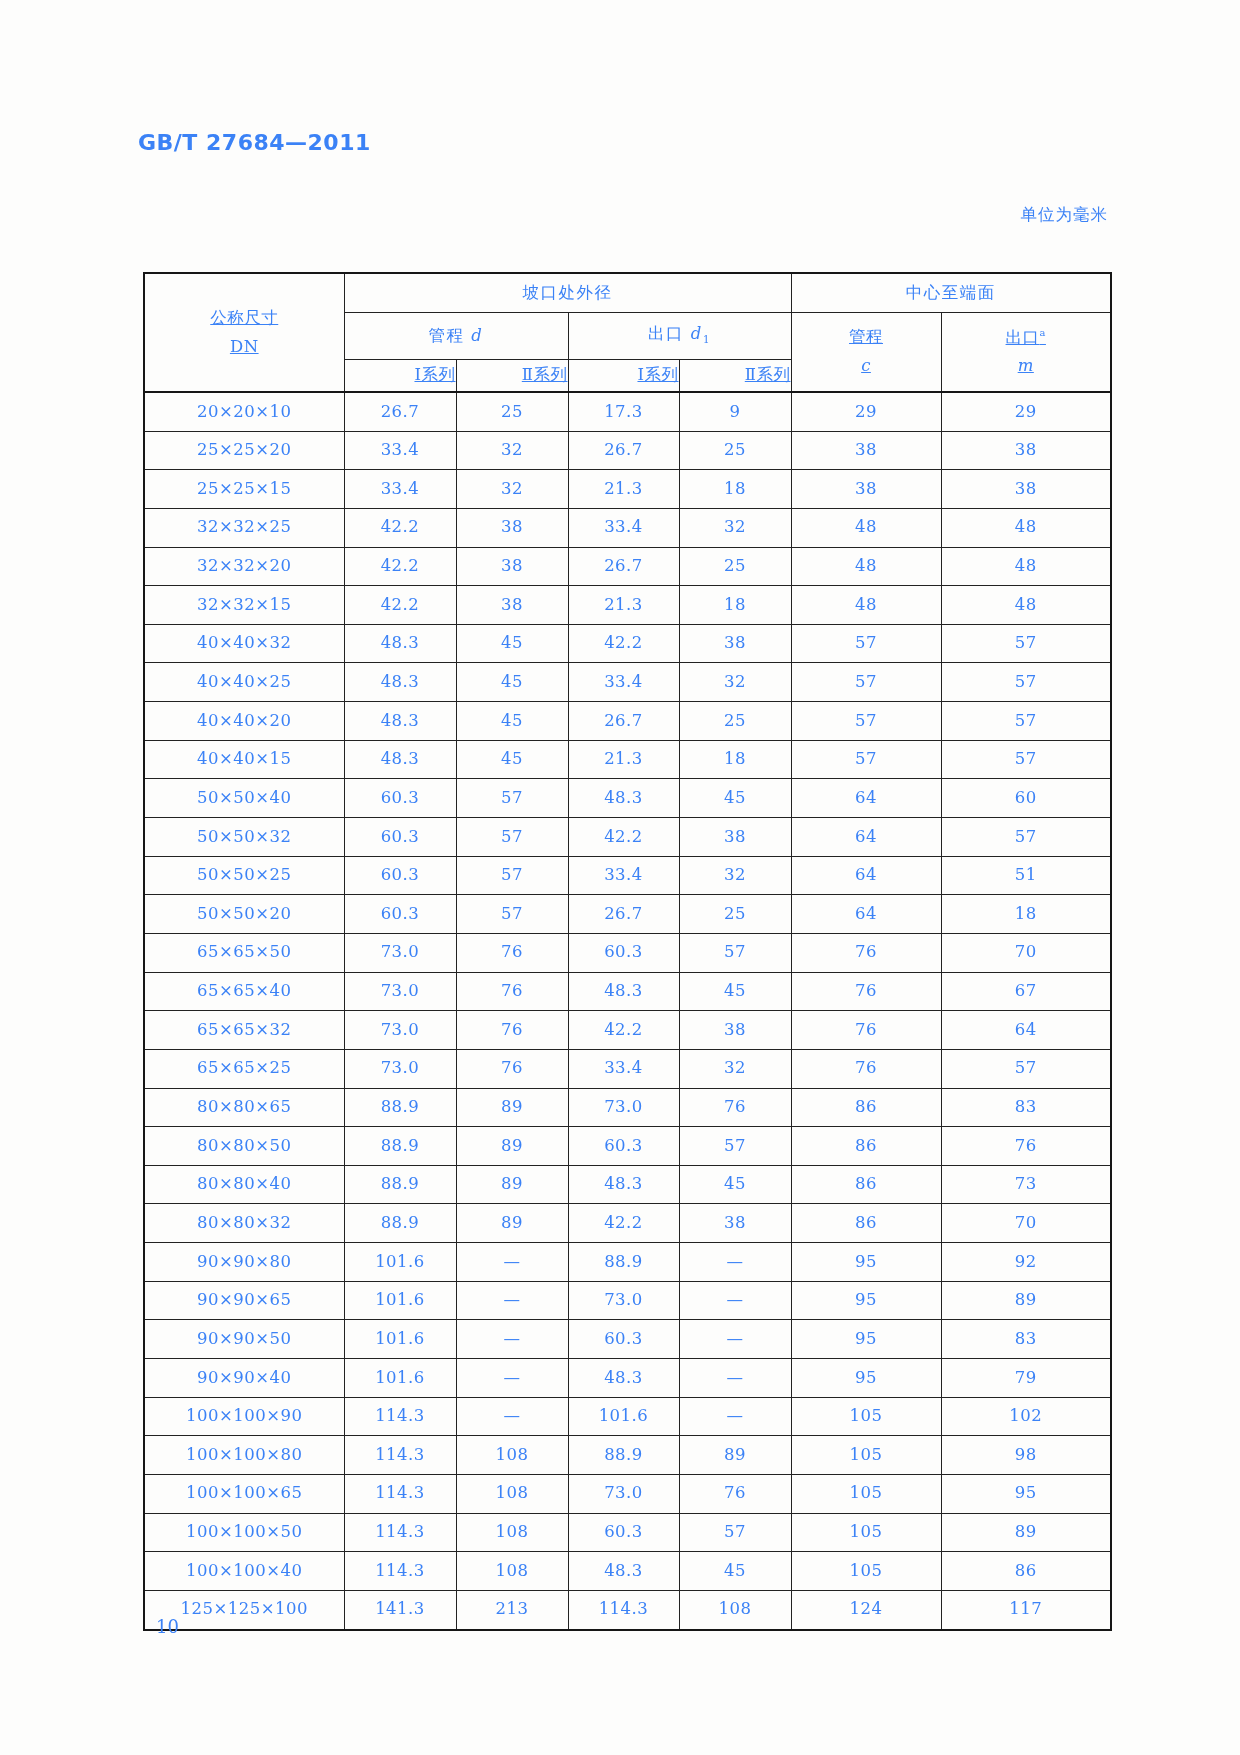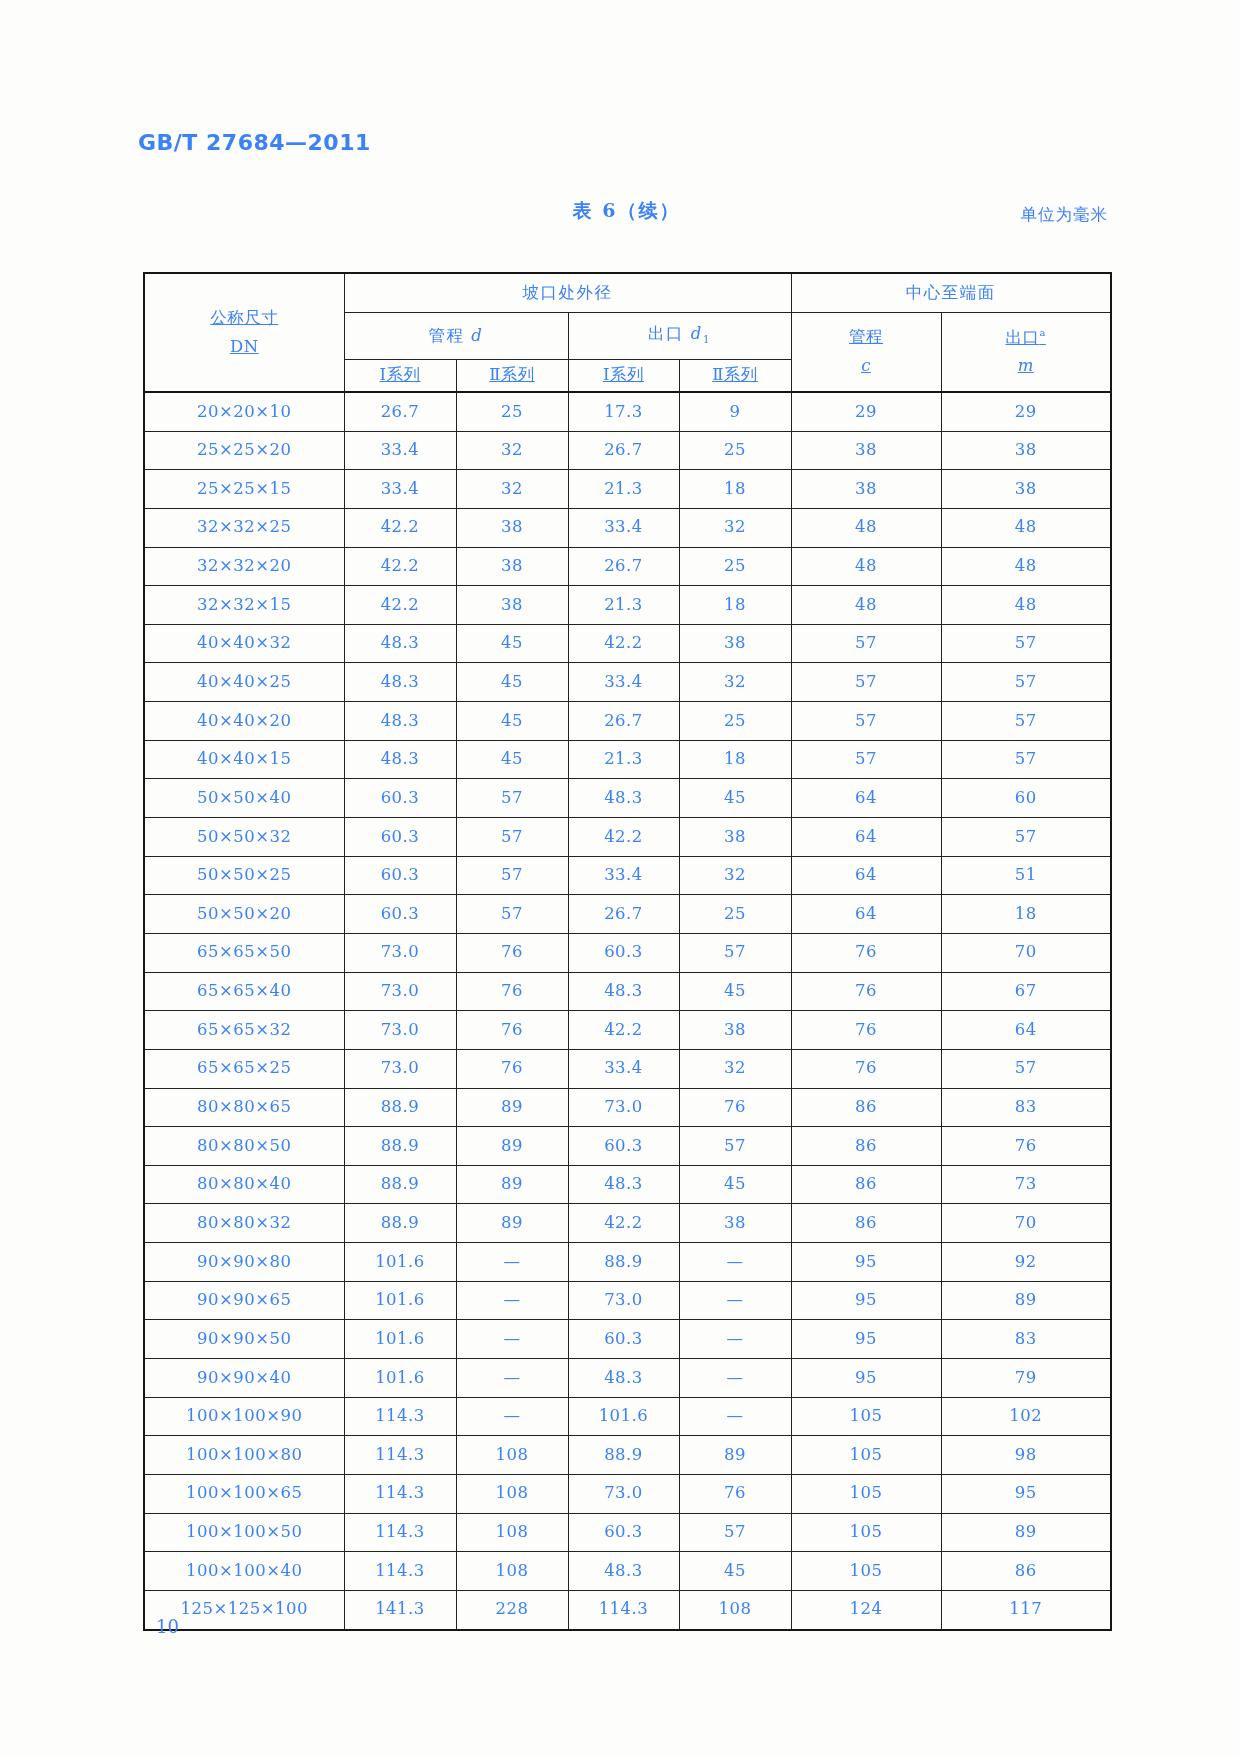--- a/index.html
+++ b/index.html
@@ -62,21 +62,21 @@
     border: 1.6px solid #222;
     text-align: center;
     vertical-align: middle;
     padding: 0;
     font-weight: normal;
     line-height: 1.25;
   }
   .spec-table { border: 2.2px solid #161616; }
   .spec-table thead tr.h1 th { height: 38px; }
   .spec-table thead tr.h2 th { height: 46px; }
-  .spec-table thead tr.h3 th { height: 31px; }
+  .spec-table thead tr.h3 th { height: 31px; text-align: right; }
   .spec-table thead th { letter-spacing: 1.5px; }
   .spec-table thead tr.h3 th,
   .spec-table thead th.two-line { letter-spacing: 0.5px; text-decoration: underline; }
   .spec-table tbody td { height: 37.65px; letter-spacing: 0.5px; }
   .spec-table thead { border-bottom: 2.6px solid #161616; }
   .spec-table i { font-style: italic; font-family: "DejaVu Serif", "Liberation Serif", serif; }
   .spec-table sub { font-size: 0.62em; }
   .spec-table sup { font-size: 0.6em; }
   .two-line .l2 { display: block; margin-top: 8px; }
   .page-number {
@@ -87,21 +87,20 @@
   }
 </style>
 </head>
 <body>
 
 <div class="page">
 
   <div class="doc-number">GB/T 27684—2011</div>
 
   <div class="caption-row">
-    <div class="table-title">表 6（续）</div>
     <div class="unit-note">单位为毫米</div>
   </div>
 
   <table class="spec-table">
     <colgroup>
       <col style="width:200px">
       <col style="width:112px">
       <col style="width:112px">
       <col style="width:111px">
       <col style="width:112px">
@@ -418,21 +417,21 @@
           <td>114.3</td>
           <td>108</td>
           <td>48.3</td>
           <td>45</td>
           <td>105</td>
           <td>86</td>
         </tr>
         <tr>
           <td>125×125×100</td>
           <td>141.3</td>
-          <td>228</td>
+          <td>213</td>
           <td>114.3</td>
           <td>108</td>
           <td>124</td>
           <td>117</td>
         </tr>
       </tbody>
   </table>
 
   <div class="page-number">10</div>
 

